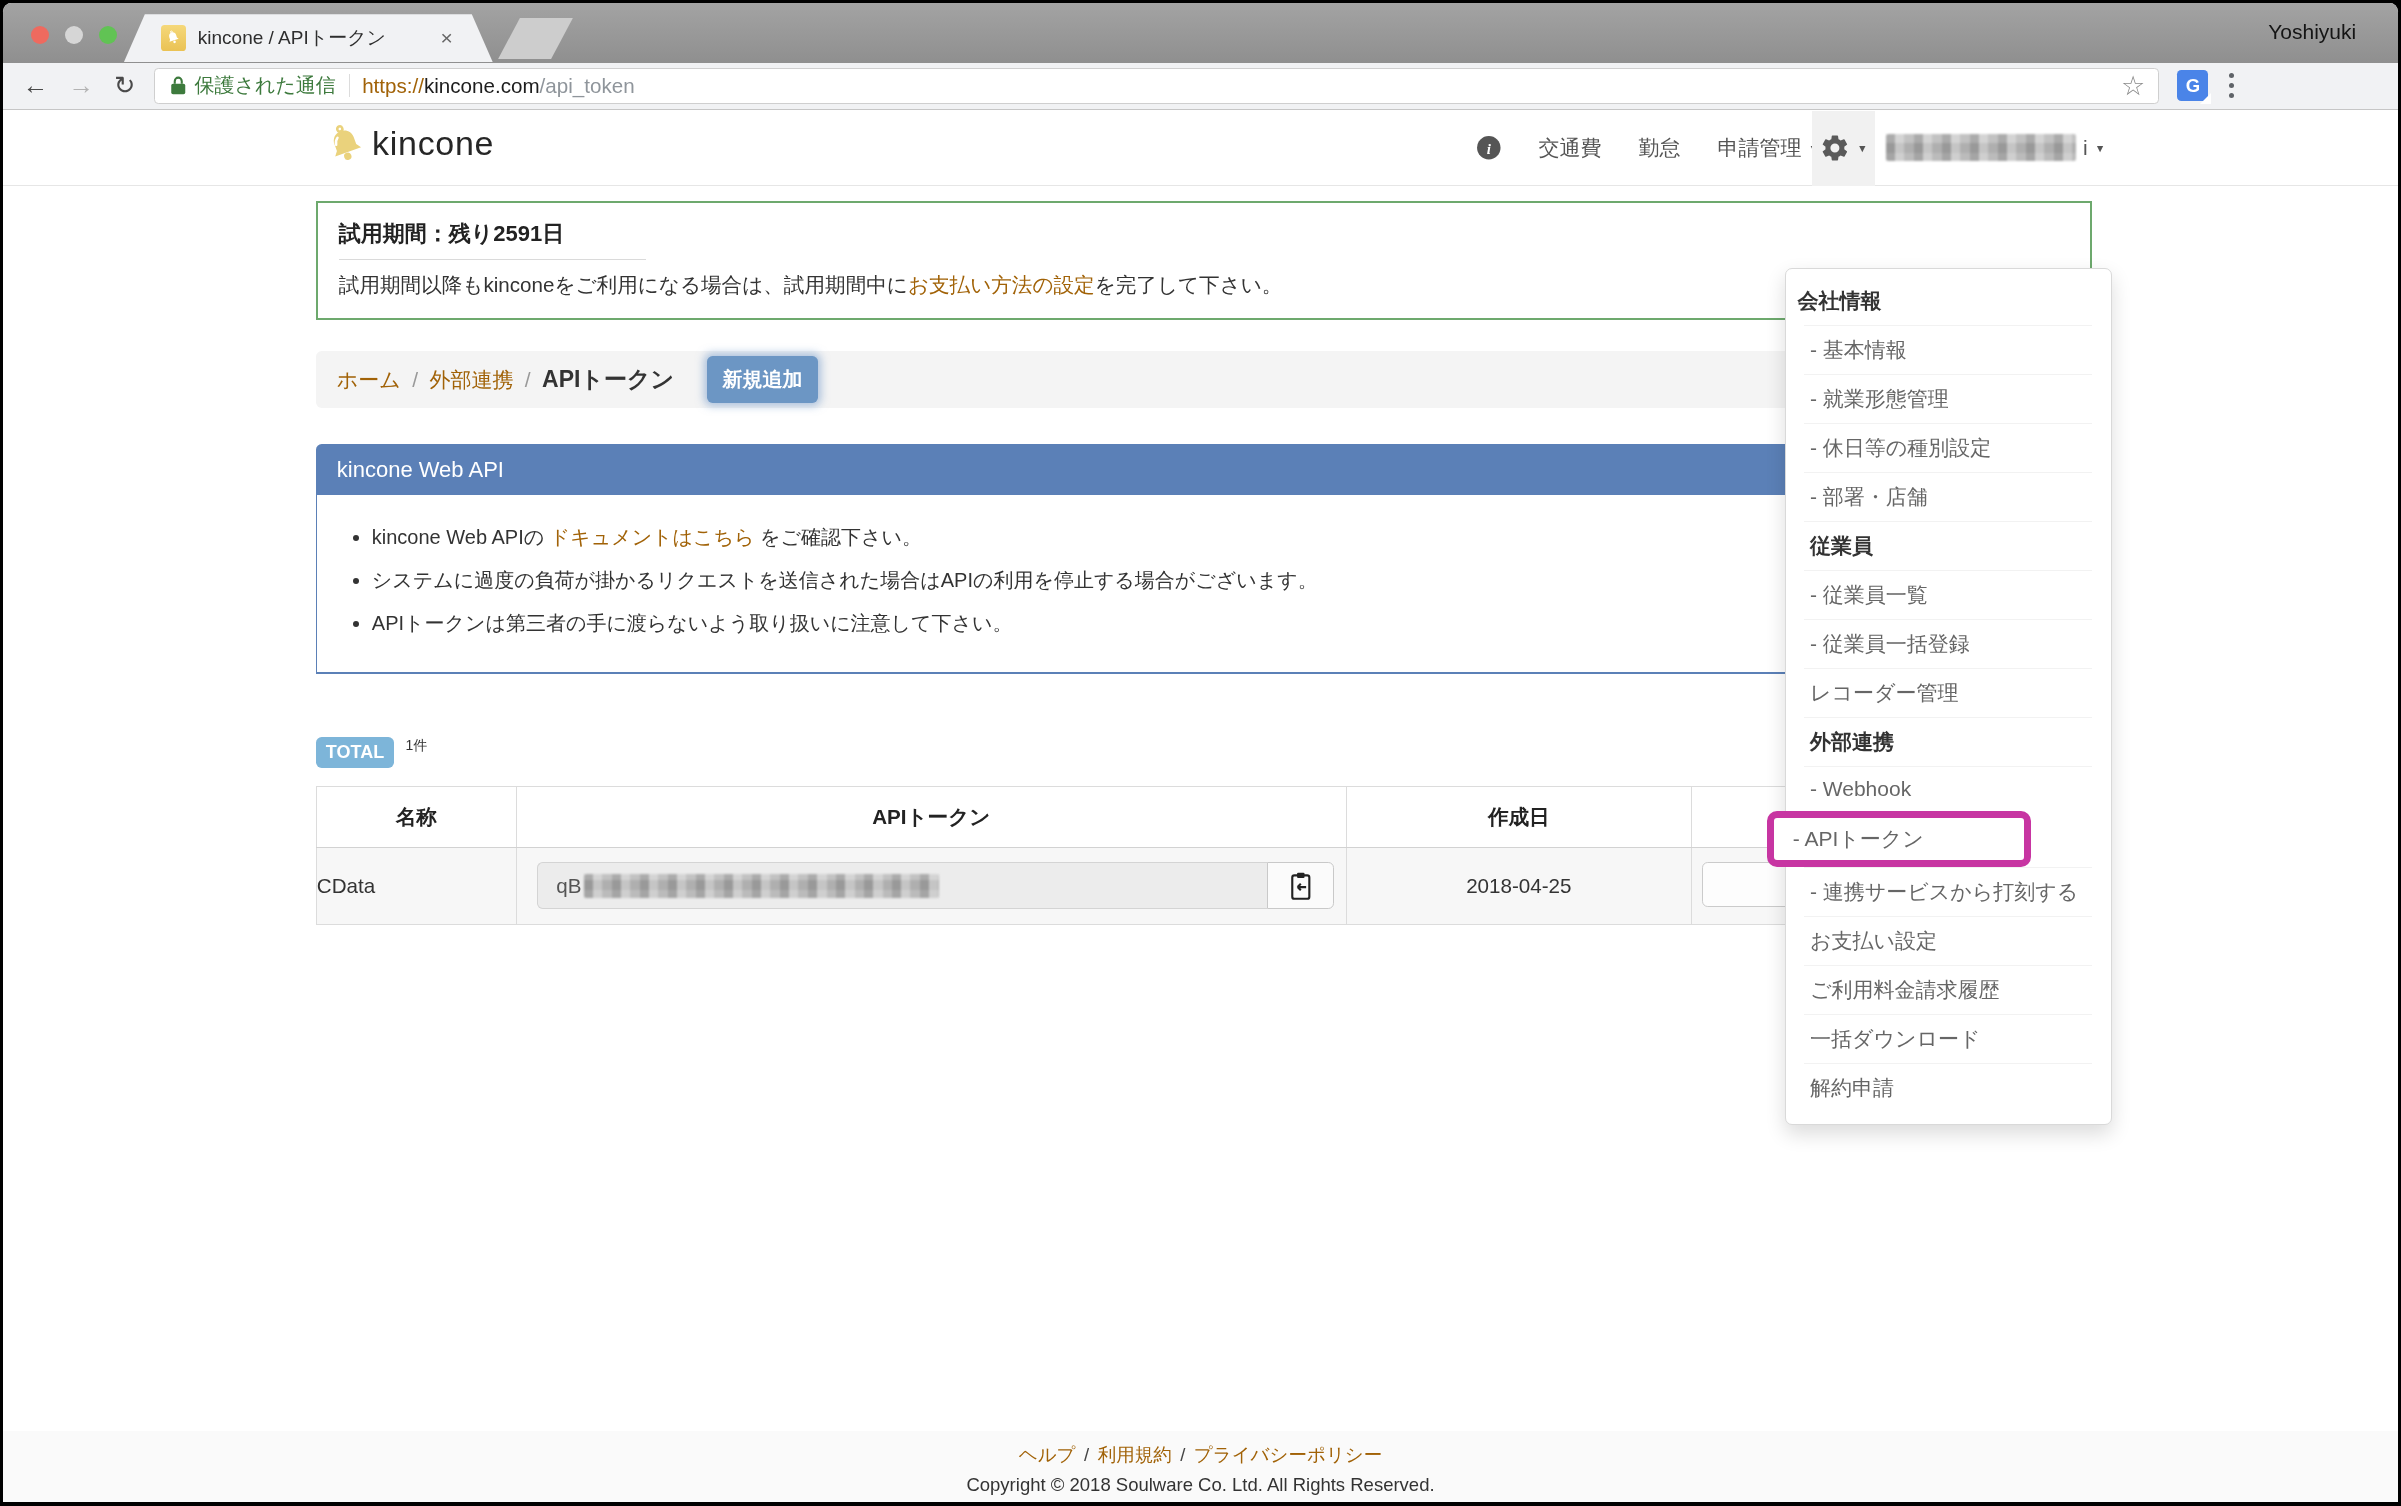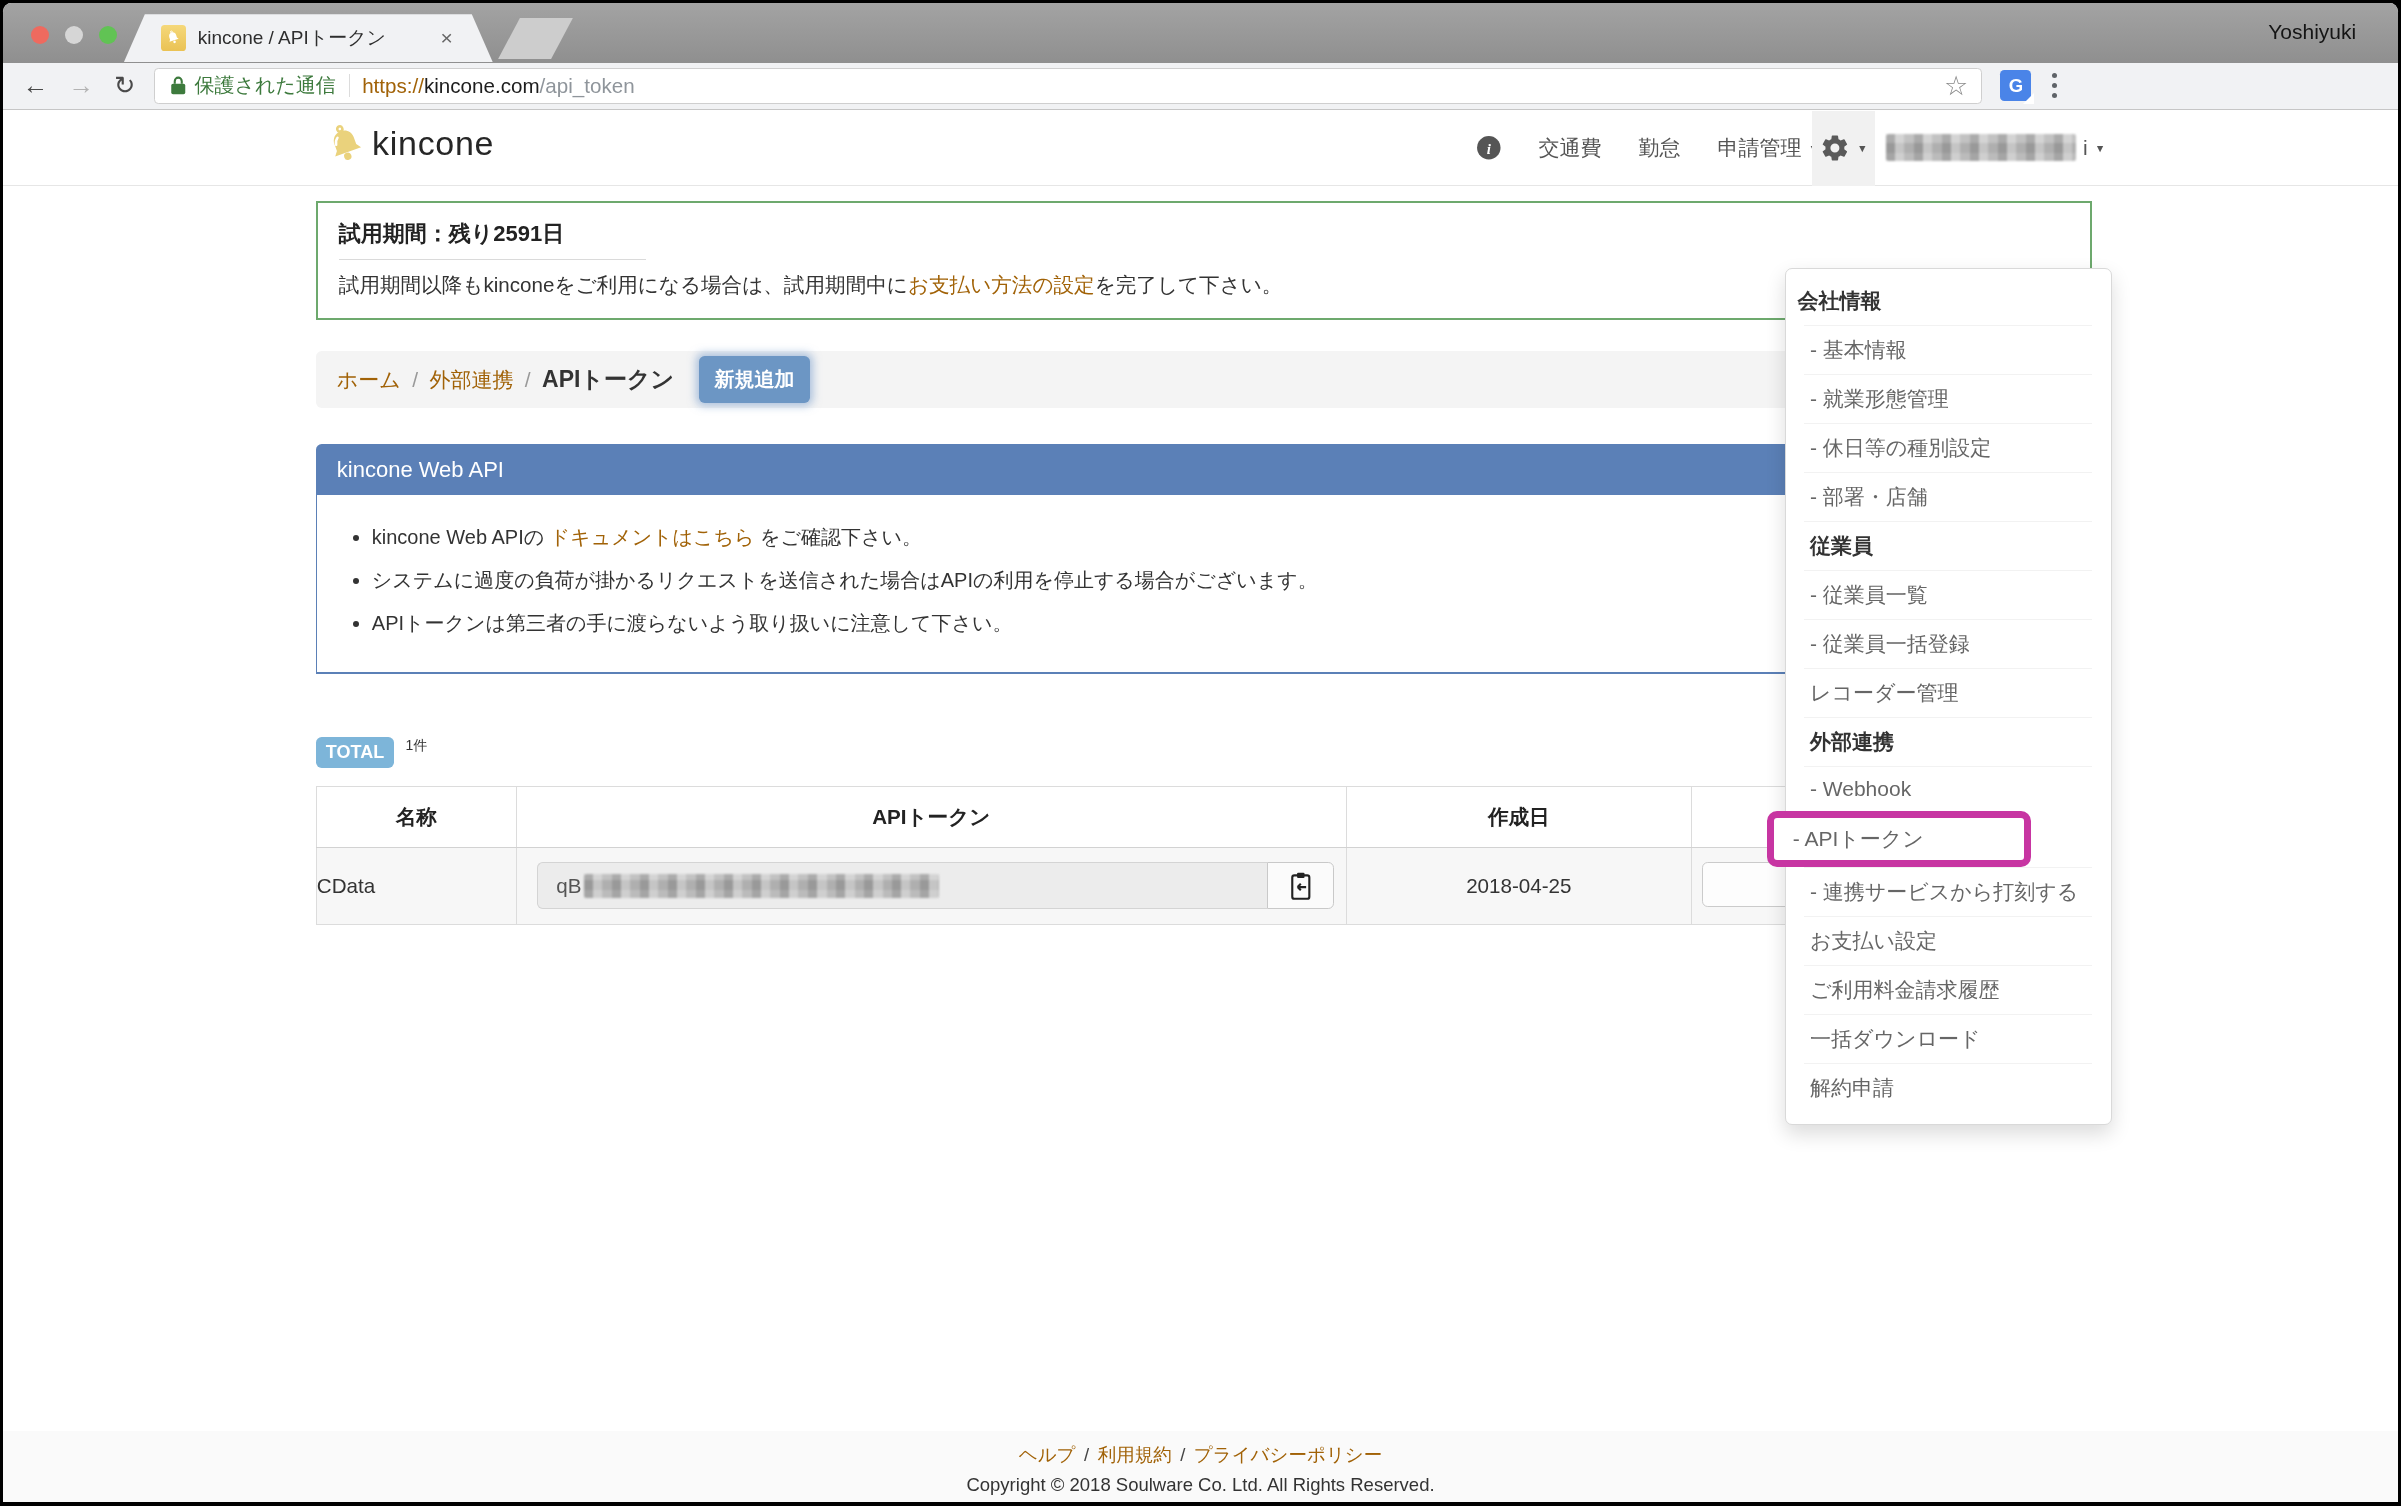--- a/index.html
+++ b/index.html
@@ -16,21 +16,21 @@
   .light.green{background:#61c354;}
   .profile-name{position:absolute;right:42px;top:17px;font-size:21px;color:#151515;}
   .tab{position:absolute;left:121px;top:11.4px;width:369px;height:48px;background:#f1f2f4;clip-path:polygon(0 100%,21px 0,348px 0,100% 100%);display:flex;align-items:center;padding:0 40px 0 37px;}
   .favicon{width:25.6px;height:25.6px;border-radius:3.6px;background:linear-gradient(#f5d87a,#eac254);display:flex;align-items:center;justify-content:center;flex:none;}
   .tab-title{flex:1;margin-left:11.4px;font-size:19px;color:#2e2e2e;white-space:nowrap;overflow:hidden;}
   .tab-close{font-size:21px;color:#666;margin-left:5.7px;}
   .newtab{position:absolute;left:506px;top:15.6px;width:53px;height:41px;background:#cdcdcd;transform:skewX(-28deg);}
   .urlrow{position:absolute;left:0;top:60px;right:0;height:47px;background:#f1f2f4;border-bottom:1.4px solid #c6c6c6;display:flex;align-items:center;}
   .navbtn{font-size:25.6px;color:#4a4a4a;margin-left:20px;line-height:1;}
   .navbtn.disabled{color:#b3b3b3;}
-  .urlfield{margin-left:18.5px;height:36px;flex:none;width:1828px;background:#fff;border:0.7px solid #cfcfcf;border-radius:4.3px;display:flex;align-items:center;padding:0 12.8px 0 14px;}
+  .urlfield{margin-left:18.5px;height:36px;flex:none;width:2005px;background:#fff;border:0.7px solid #cfcfcf;border-radius:4.3px;display:flex;align-items:center;padding:0 12.8px 0 14px;}
   .secure{display:flex;align-items:center;gap:7px;color:#3d7a3d;font-size:20px;flex:none;}
   .url-sep{width:0.7px;height:23px;background:#dcdcdc;margin:0 12.8px;flex:none;}
   .url{font-size:20.6px;white-space:nowrap;flex:1;overflow:hidden;}
   .url .scheme{color:#a16207;}
   .url .host{color:#1d1d1d;}
   .url .path{color:#8f959b;}
   .star{font-size:27px;color:#8a8a8a;flex:none;}
   .xicon{flex:none;}
   .translate{width:31px;height:31px;border-radius:4.3px;background:#4a84e8;color:#fff;font-size:18.5px;font-weight:bold;display:flex;align-items:center;justify-content:center;margin-left:18.5px;position:relative;}
   .translate:after{content:"";position:absolute;right:-2.8px;bottom:-2.8px;border-left:11.4px solid transparent;border-bottom:11.4px solid #fff;}
@@ -54,21 +54,21 @@
   .page{position:absolute;left:0;top:183px;right:0;bottom:0;background:#fff;}
   .container{width:1776px;margin-left:313px;}
   .trialbox{margin-top:15.6px;border:2.1px solid #6da96d;padding:15.6px 21px 18.5px 21px;background:#fff;}
   .trial-title{font-size:22px;font-weight:bold;color:#222;}
   .trial-rule{width:307px;border-bottom:1.4px solid #dadada;margin:10px 0 11.4px 0;}
   .trial-body{font-size:20.6px;color:#333;}
   a.link{color:#a16207;text-decoration:none;}
   .breadcrumb{margin-top:31px;height:57px;background:#f4f4f4;border-radius:5.7px;display:flex;align-items:center;padding:0 21px;font-size:21px;}
   .breadcrumb .sep{color:#999;margin:0 11.4px;}
   .breadcrumb .current{font-weight:bold;color:#333;font-size:23px;}
-  .btn-new{margin-left:25px;background:#6c96c4;color:#fff;font-size:20px;font-weight:bold;border:none;border-radius:5.7px;padding:10px 15.6px;box-shadow:0 0 8.5px 2.1px rgba(110,150,200,.55);}
+  .btn-new{margin-left:33px;background:#6c96c4;color:#fff;font-size:20px;font-weight:bold;border:none;border-radius:5.7px;padding:10px 15.6px;box-shadow:0 0 8.5px 2.1px rgba(110,150,200,.55);}
   .panel{margin-top:36px;}
   .panel-head{height:51px;background:#5b80b7;border-radius:5.7px 5.7px 0 0;color:#fff;font-size:22px;line-height:51px;padding-left:21px;}
   .panel-body{border:1.4px solid #5b80b7;border-top:none;border-bottom-width:2.1px;padding:21px 28px 27px 28px;}
   .panel-body ul{margin:0;padding-left:27px;}
   .panel-body li{font-size:20px;color:#333;line-height:2.15;}
   .totalrow{margin-top:63px;display:flex;align-items:flex-start;}
   .badge-total{background:#7db5d9;color:#fff;font-size:18px;font-weight:bold;border-radius:5.7px;padding:5px 10px;}
   .total-val{font-size:14px;color:#333;margin-left:11.4px;}
   table.tokens{margin-top:18.5px;width:100%;border-collapse:collapse;}
   table.tokens th{border:0.7px solid #dcdcdc;border-bottom:1.4px solid #d2d2d2;font-size:20.6px;font-weight:bold;color:#222;padding:15.6px 0;text-align:center;background:#fff;}

